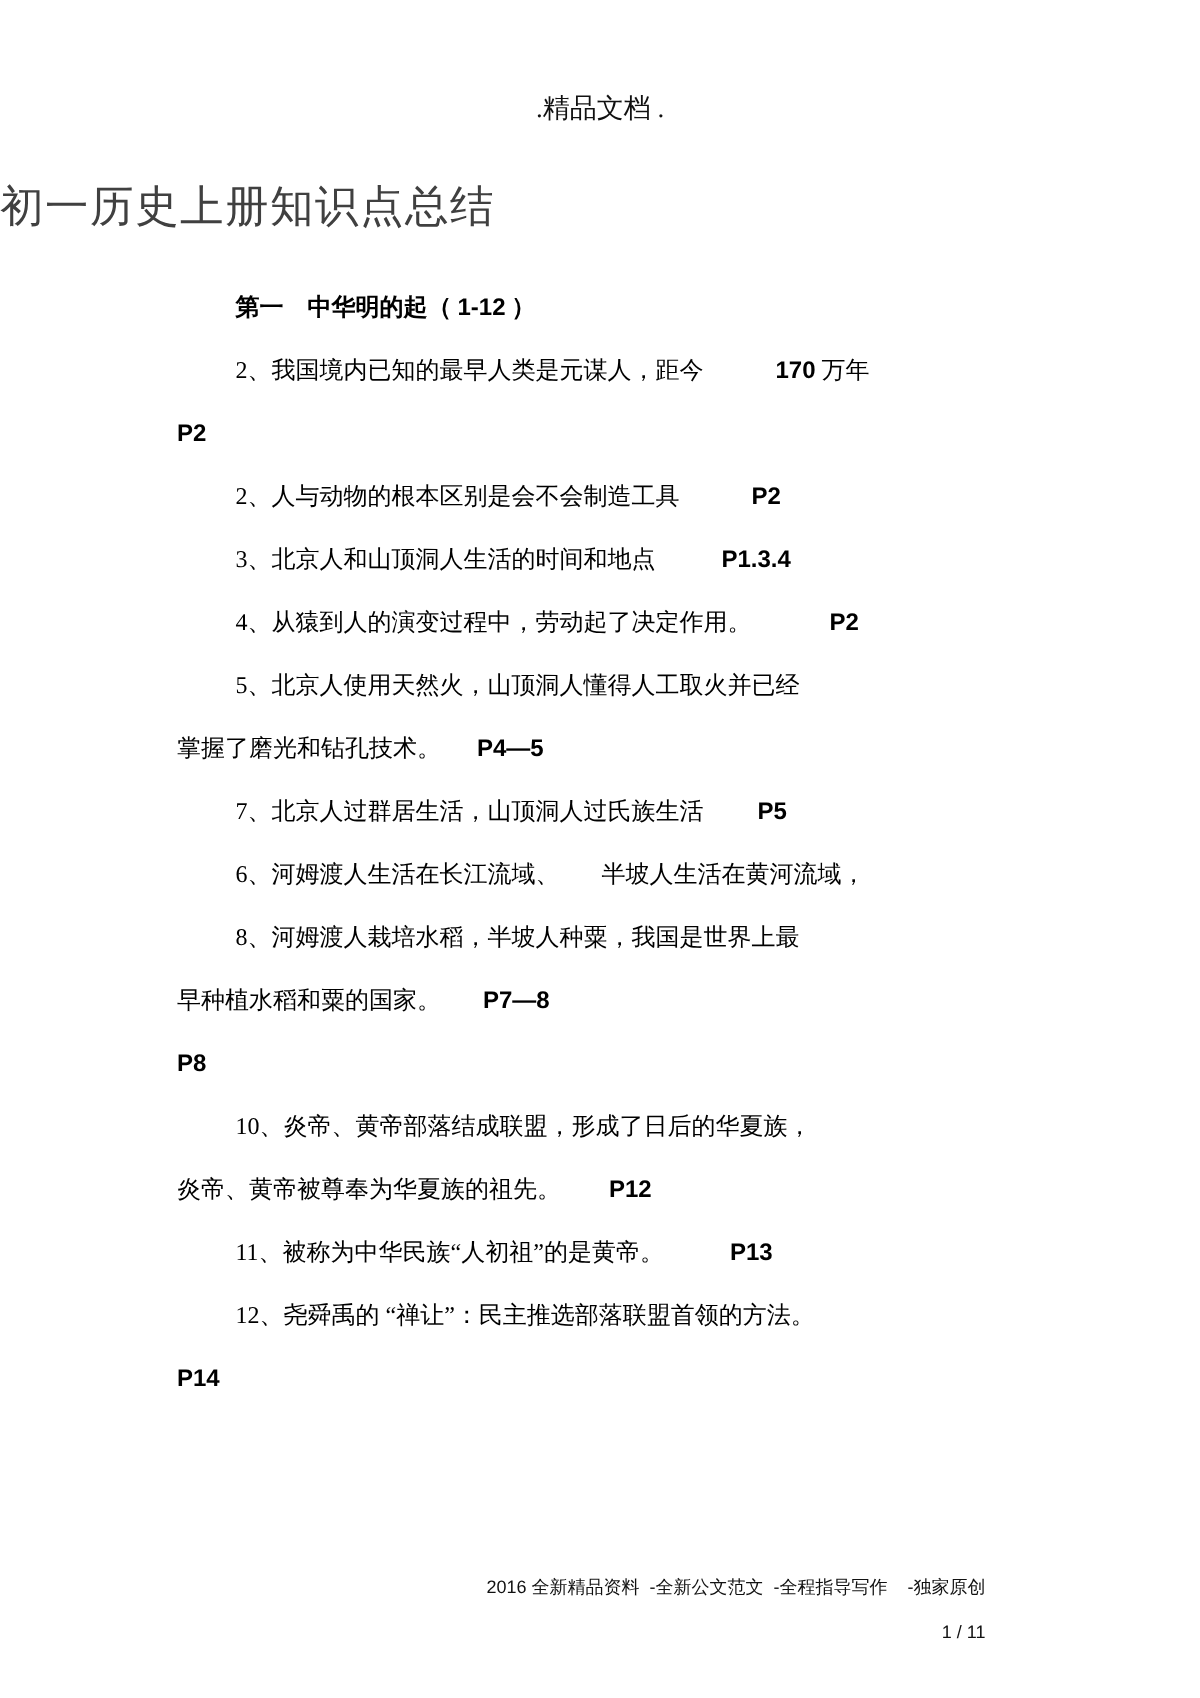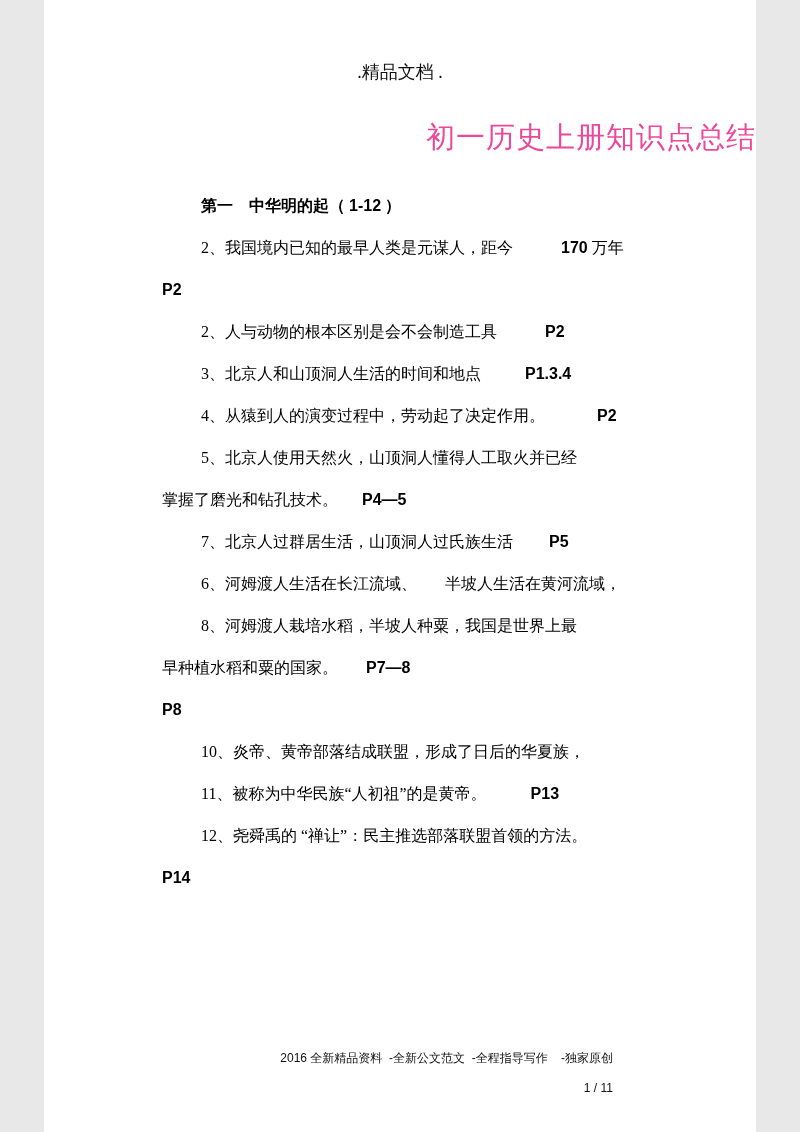--- a/index.html
+++ b/index.html
@@ -1,38 +1,38 @@
 <!DOCTYPE html>
 <html><head>
 <meta charset="utf-8">
 <style>
   html,body{margin:0;padding:0;background:#e8e8e8;}
   .page{
     position:relative;
-    width:712px;height:1132px;
+    width:800px;height:1132px;
     margin:0 auto;
     background:#ffffff;
     color:#000000;
     font-family:"Liberation Serif", serif;
     overflow:hidden;
   }
   .header-note{
     position:absolute;top:60px;left:0;width:100%;
     text-align:center;
     font-size:18px;
     color:#111;
     white-space:pre;
   }
   .doc-title{
     position:absolute;top:99px;left:0;width:100%;
-    text-align:right;
+    text-align:left;
     font-size:29px;
     letter-spacing:1px;
     font-weight:400;
-    color:#ec4899;
+    color:#404040;
     white-space:pre;
   }
   .doc-body{
     position:absolute;top:185px;left:118px;right:20px;
     font-size:16px;
     line-height:42px;
     color:#000;
   }
   .line{white-space:pre;}
   .line.indent{padding-left:39px;}
@@ -68,20 +68,21 @@
       <div class="line indent"><span class="">3、北京人和山顶洞人生活的时间和地点           </span><span class="b lat">P1.3.4</span></div>
       <div class="line indent"><span class="">4、从猿到人的演变过程中，劳动起了决定作用。             </span><span class="b lat">P2</span></div>
       <div class="line indent"><span class="">5、北京人使用天然火，山顶洞人懂得人工取火并已经</span></div>
       <div class="line"><span class="">掌握了磨光和钻孔技术。      </span><span class="b lat">P4—5</span></div>
       <div class="line indent"><span class="">7、北京人过群居生活，山顶洞人过氏族生活         </span><span class="b lat">P5</span></div>
       <div class="line indent"><span class="">6、河姆渡人生活在长江流域、       </span><span class="">半坡人生活在黄河流域，</span></div>
       <div class="line indent"><span class="">8、河姆渡人栽培水稻，半坡人种粟，我国是世界上最</span></div>
       <div class="line"><span class="">早种植水稻和粟的国家。       </span><span class="b lat">P7—8</span></div>
       <div class="line"><span class="b lat">P8</span></div>
       <div class="line indent"><span class="">10、炎帝、黄帝部落结成联盟，形成了日后的华夏族，</span></div>
+      <div class="line"><span class="">炎帝、黄帝被尊奉为华夏族的祖先。        </span><span class="b lat">P12</span></div>
       <div class="line indent"><span class="">11、被称为中华民族“人初祖”的是黄帝。           </span><span class="b lat">P13</span></div>
       <div class="line indent"><span class="">12、尧舜禹的 “禅让”：民主推选部落联盟首领的方法。</span></div>
       <div class="line"><span class="b lat">P14</span></div>
     </div>
 
   <div class="footer">
     <span class="credits">2016 全新精品资料  -全新公文范文  -全程指导写作    -独家原创</span>
     <span class="page-indicator">1 / 11</span>
   </div>
 

